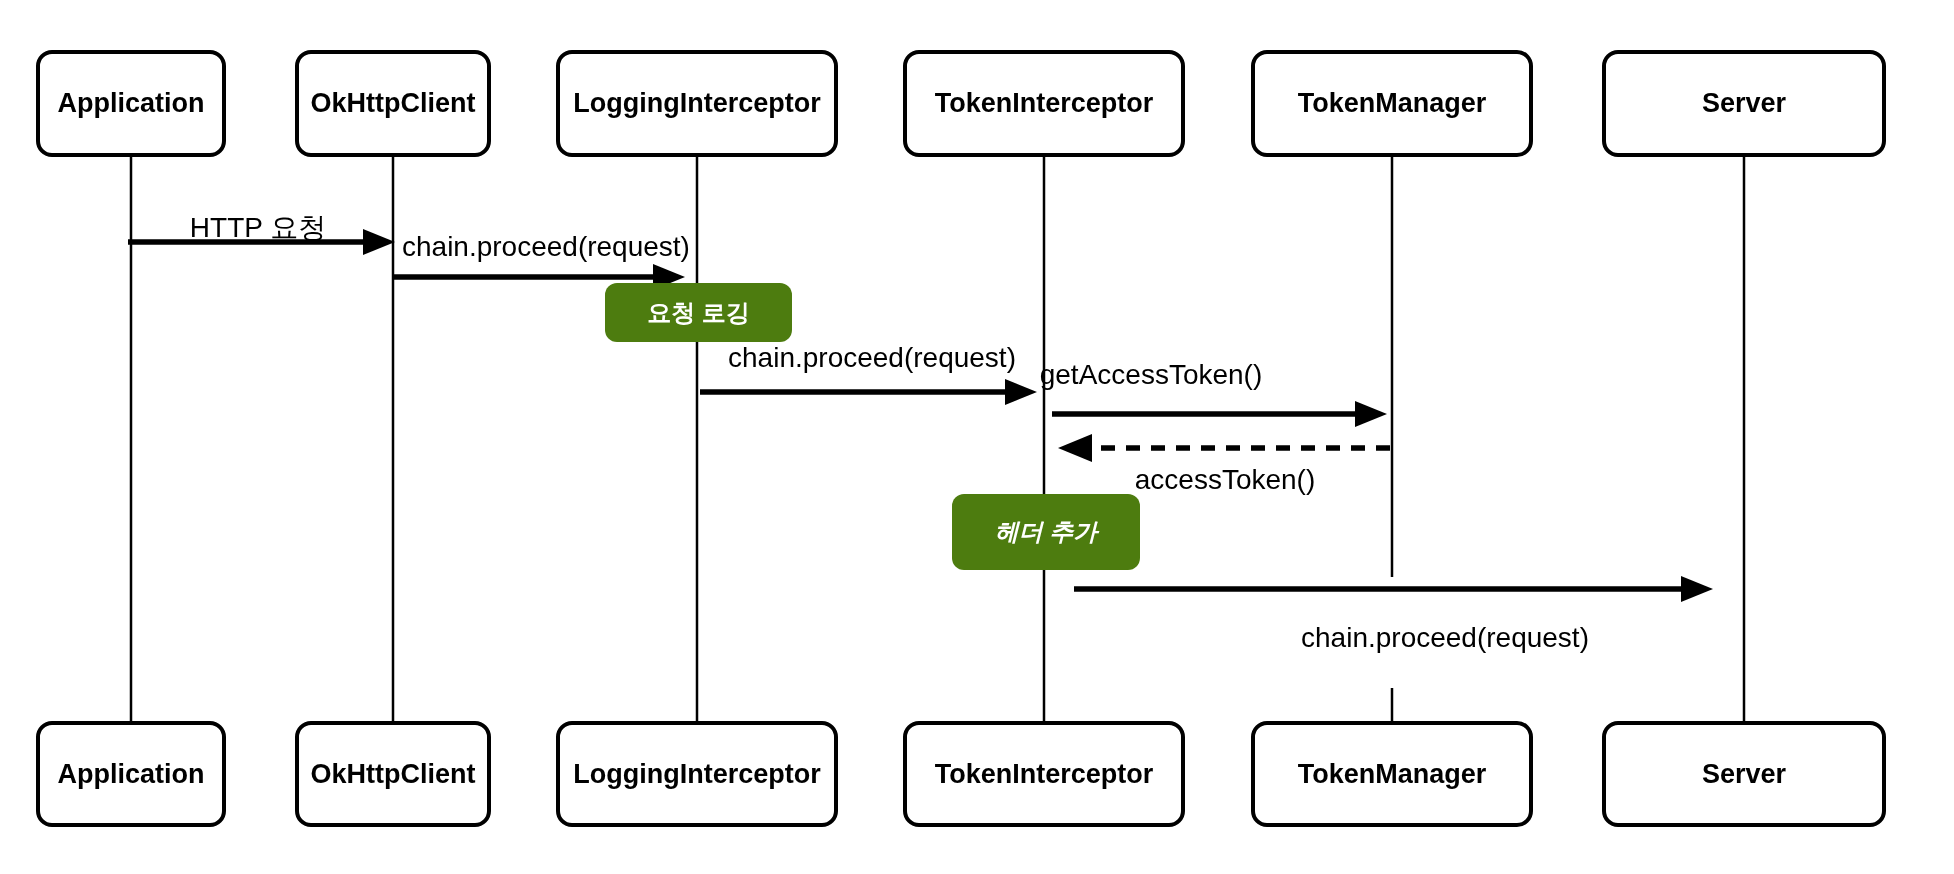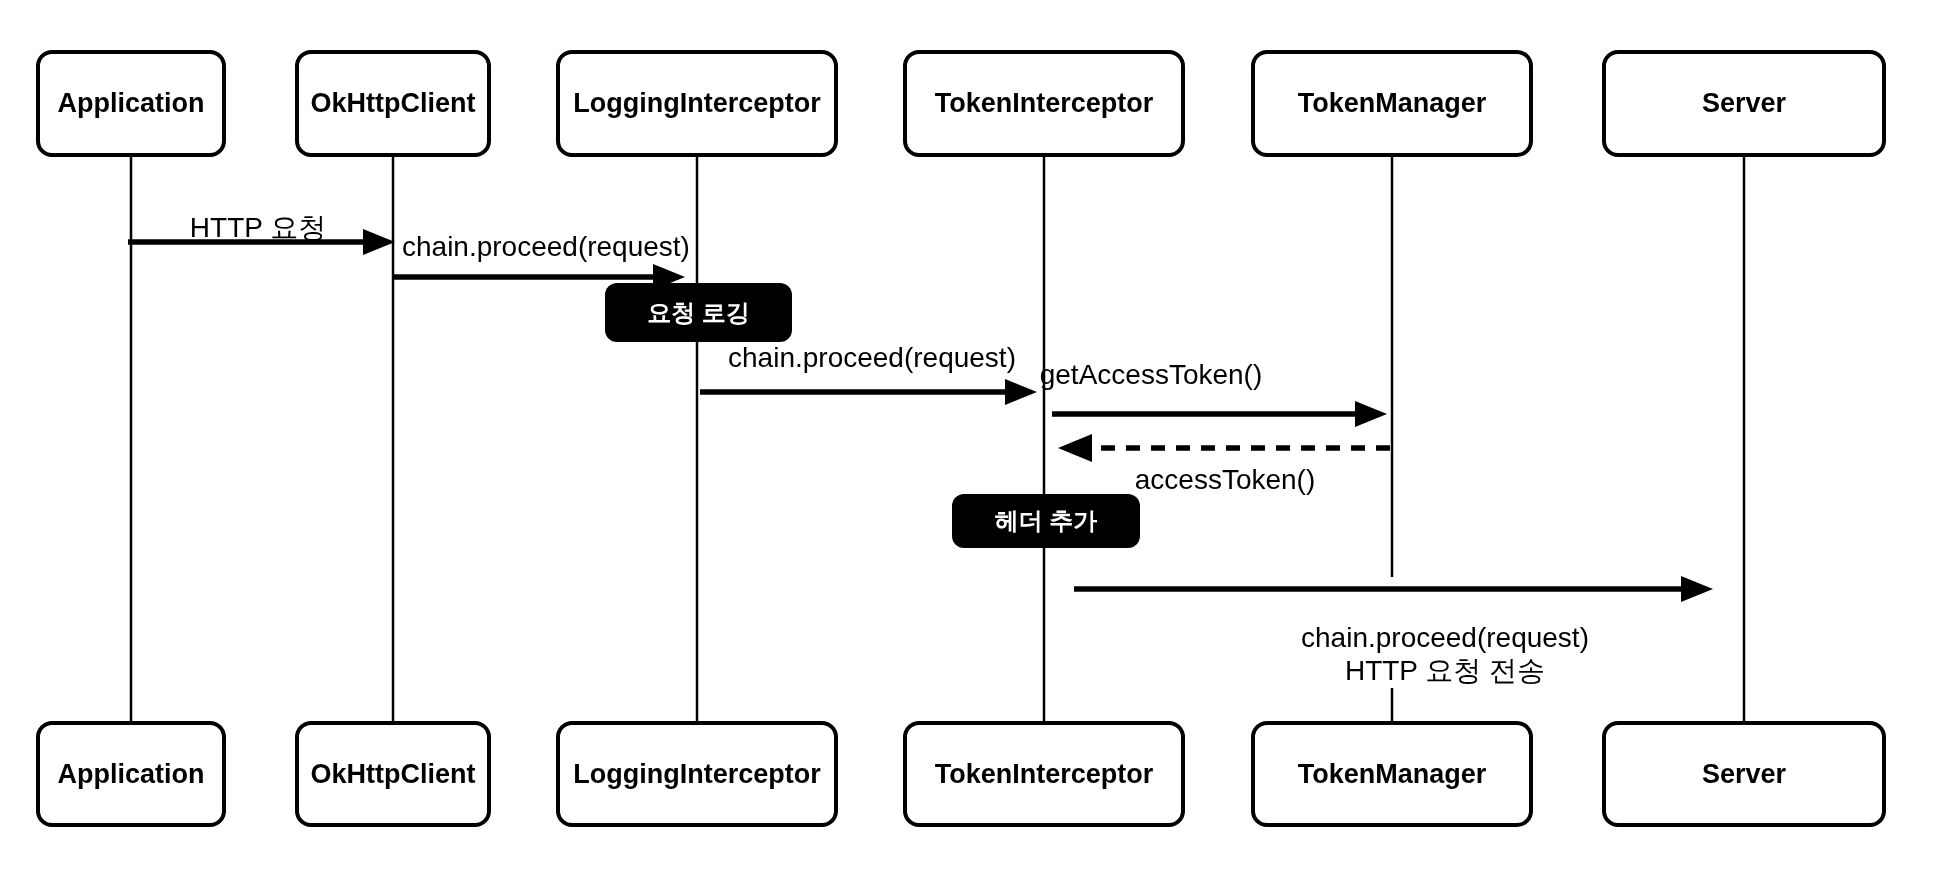--- a/index.html
+++ b/index.html
@@ -8,21 +8,21 @@
     font-family:"Liberation Sans", sans-serif;overflow:hidden;padding-left:14px;
   }
   #diagram-svg{position:absolute;left:0;top:0;}
   .pbox{
     position:absolute;height:107px;background:#ffffff;border:4px solid #000000;
     border-radius:16px;display:flex;align-items:center;justify-content:center;
     font-weight:bold;font-size:27px;color:#000000;box-sizing:border-box;
     white-space:nowrap;
   }
   .note{
-    position:absolute;background:#000000;color:#ffffff;border-radius:12px;
+    position:absolute;background:#4d7c0f;color:#ffffff;border-radius:12px;
     display:flex;align-items:center;justify-content:center;
     font-weight:bold;font-size:24px;white-space:nowrap;
   }
   .msg{
     position:absolute;color:#000000;font-size:28px;white-space:nowrap;
   }
   .msg.centered{transform:translate(-50%,-50%);}
   .msg.lefted{transform:translateY(-50%);}
   .msg.twoline{transform:translateX(-50%);text-align:center;line-height:33px;}
 </style>
@@ -110,23 +110,22 @@
       <span>Server</span>
     </div>
 
   <div class="msg centered" style="left:258px; top:216px;margin-top:12px;">HTTP 요청</div>
   <div class="msg lefted" style="left:402px; top:247px;">chain.proceed(request)</div>
   <div class="msg centered" style="left:872px; top:358px;">chain.proceed(request)</div>
   <div class="msg centered" style="left:1151px;top:375px;">getAccessToken()</div>
   <div class="msg centered" style="left:1225px;top:480px;text-align:center;">accessToken()</div>
   <div class="msg twoline" style="left:1445px;top:621px;">
     <div>chain.proceed(request)</div>
-    <div>HTTP 요청 전송</div>
   </div>
 
   <div class="note" style="left:605px; top:283px; width:187px; height:59px;">
       <span>요청 로깅</span>
     </div>
-  <div class="note" style="left:952px; top:494px; width:188px; height:54px;">
+  <div class="note" style="left:952px; top:494px; width:188px; height:76px;font-style:italic;">
       <span>헤더 추가</span>
     </div>
 
 </div>
 
 </body></html>

